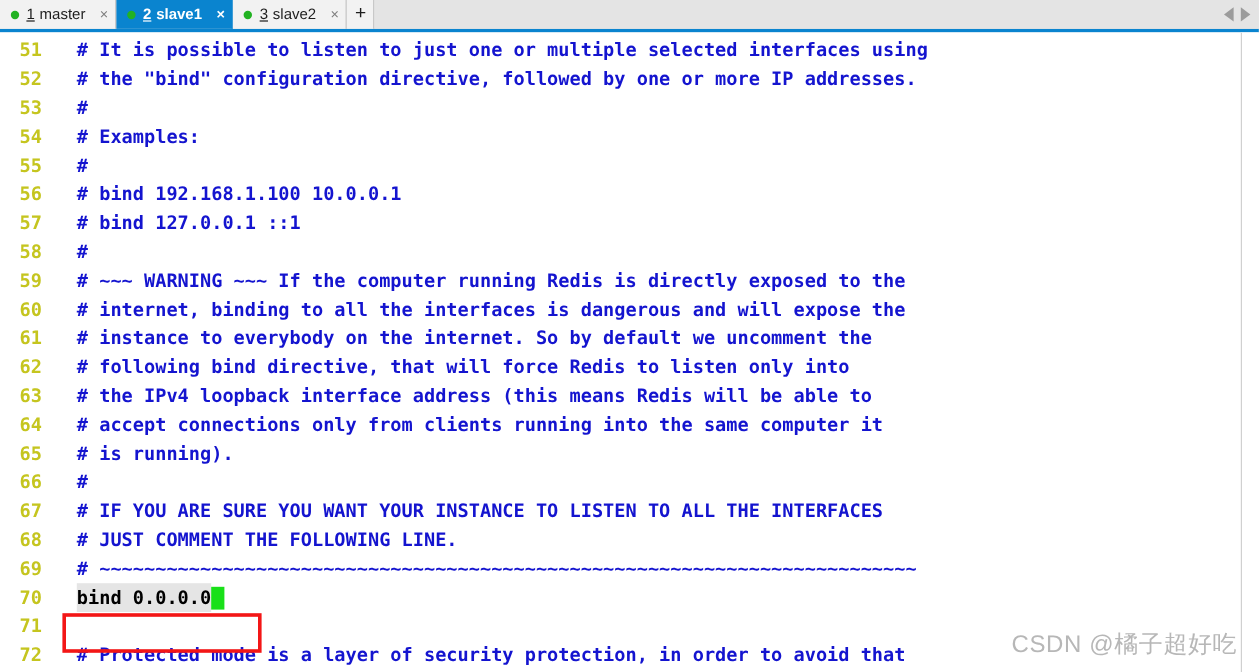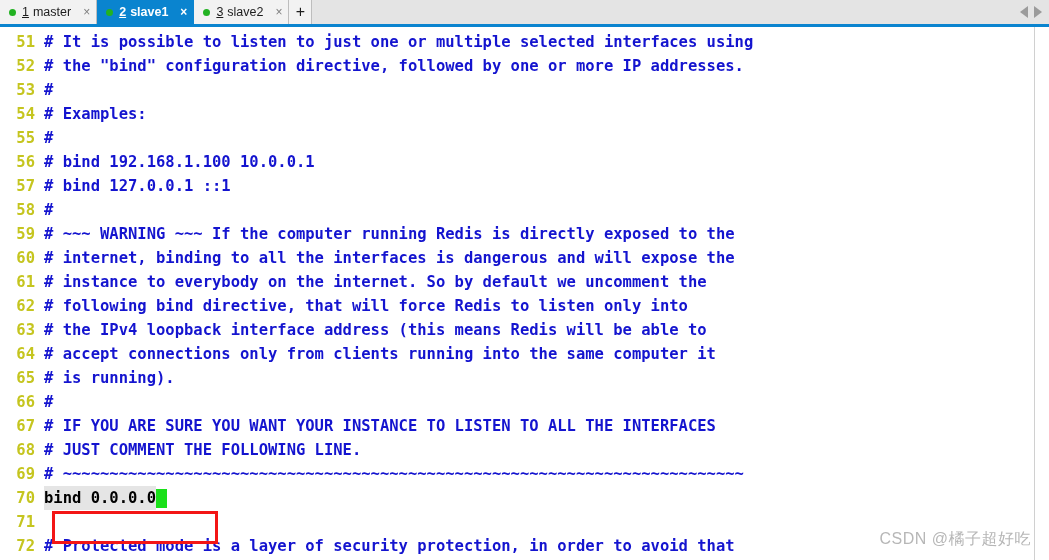--- a/index.html
+++ b/index.html
@@ -133,20 +133,21 @@
     min-width: 44px;
     text-align: right;
     padding-right: 9px;
     box-sizing: border-box;
     color: #c5c51f;
     font-weight: bold;
   }
   .ltext {
     color: #1414cf;
     font-weight: bold;
+    margin-left: 20px;
   }
   .ltext.plain {
     color: #000000;
     font-weight: bold;
   }
 
   
   .cline.marked .ltext {
     color: #000000;
     background: #e5e5e5;
@@ -168,21 +169,21 @@
     box-sizing: border-box;
     pointer-events: none;
   }
 
   
   #watermark {
     position: absolute;
     right: 18px;
     bottom: 10px;
     font-family: "Liberation Sans", sans-serif;
-    font-size: 16px;
+    font-size: 20px;
     color: #b7b7b7;
     white-space: nowrap;
     letter-spacing: 0.5px;
   }
 </style>
 </head>
 <body>
 
 <div id="tabbar">
   <div id="tabs-container" style="display: flex;">

